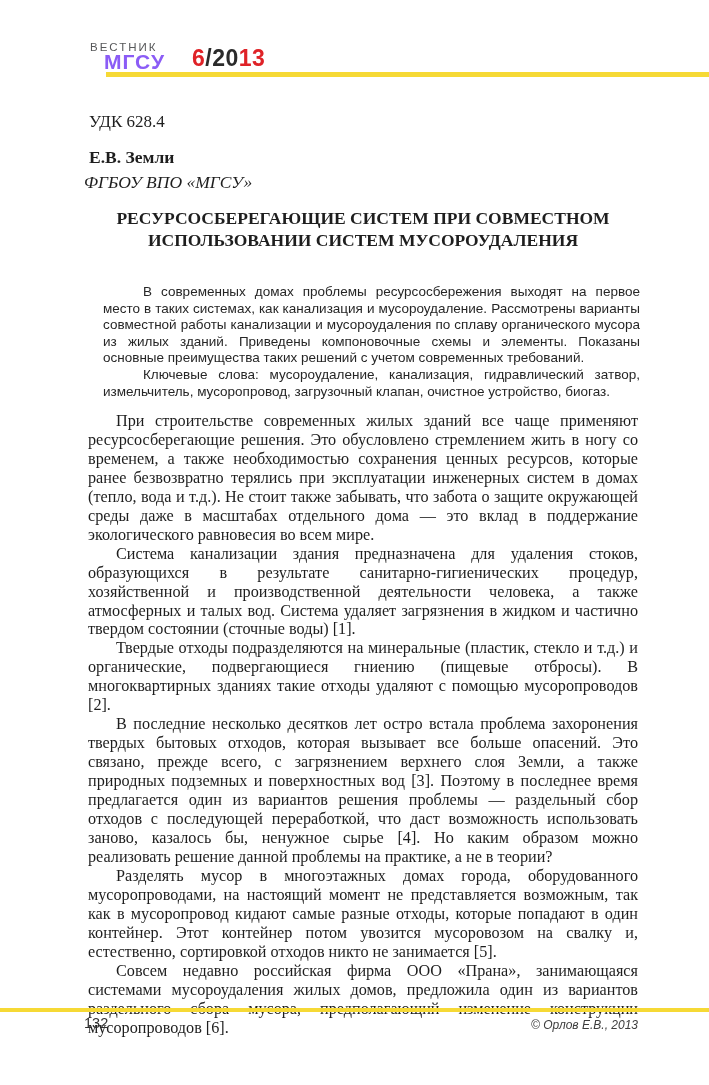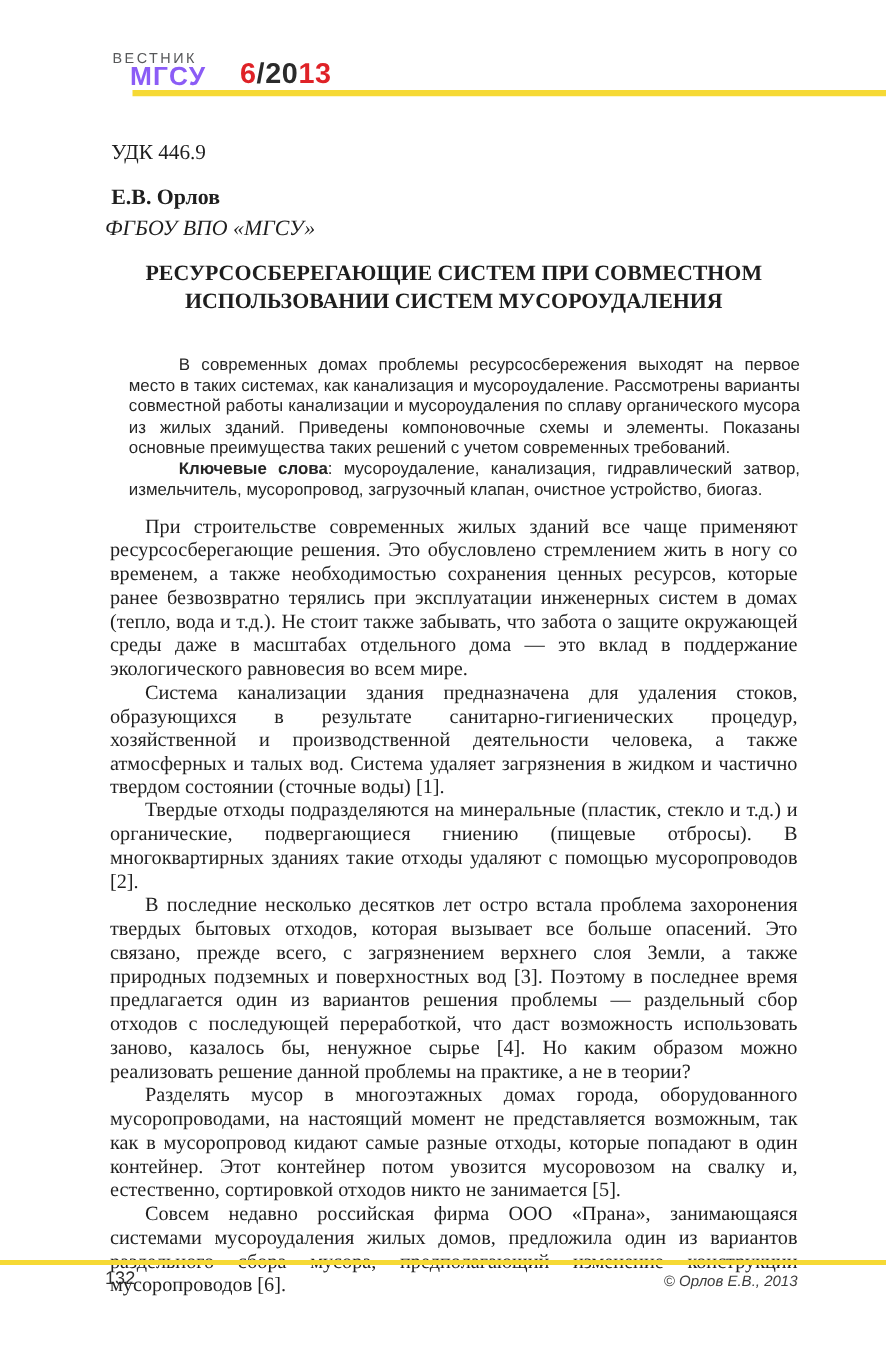--- a/index.html
+++ b/index.html
@@ -45,21 +45,21 @@
     text-align:center;font-weight:bold;font-size:17.5px;line-height:22px;
   }
   
   .abstract-block{
     position:absolute;left:103px;top:284px;width:537px;
     font-family:"Liberation Sans", sans-serif;
     font-size:13.5px;line-height:16.6px;text-align:justify;
     color:#262626;
   }
   .abstract-block p{margin:0;text-indent:40px;}
-  .kw-label{font-weight:bold;margin-top:12px;}
+  .kw-label{font-weight:normal;margin-top:12px;}
   
   .body-text{
     position:absolute;left:88px;top:412px;width:550px;
     font-size:16.2px;line-height:18.95px;text-align:justify;
   }
   .body-text p{margin:0;text-indent:28px;}
   
   .footer-rule{
     position:absolute;left:0;right:0;top:1008px;height:4px;
     background:#f6d935;
@@ -80,22 +80,22 @@
 
 <div class="page">
 
   <div class="journal-name">ВЕСТНИК</div>
   <div class="journal-abbr">МГСУ</div>
   <div class="header-rule"></div>
   <div class="issue">
     <span class="red">6</span><span>/20</span><span class="red">13</span>
   </div>
 
-  <div class="udc">УДК 446.9</div>
-  <div class="author">Е.В. Орлов</div>
+  <div class="udc">УДК 628.4</div>
+  <div class="author">Е.В. Земли</div>
   <div class="affiliation">ФГБОУ ВПО «МГСУ»</div>
 
   <div class="title">
     <div>РЕСУРСОСБЕРЕГАЮЩИЕ СИСТЕМ ПРИ СОВМЕСТНОМ</div>
     <div>ИСПОЛЬЗОВАНИИ СИСТЕМ МУСОРОУДАЛЕНИЯ</div>
   </div>
 
   <div class="abstract-block">
     <p>В современных домах проблемы ресурсосбережения выходят на первое место в таких системах, как канализация и мусороудаление. Рассмотрены варианты совместной работы канализации и мусороудаления по сплаву органического мусора из жилых зданий. Приведены компоновочные схемы и элементы. Показаны основные преимущества таких решений с учетом современных требований.</p>
     <p><span class="kw-label">Ключевые слова</span><span>: мусороудаление, канализация, гидравлический затвор, измельчитель, мусоропровод, загрузочный клапан, очистное устройство, биогаз.</span></p>

